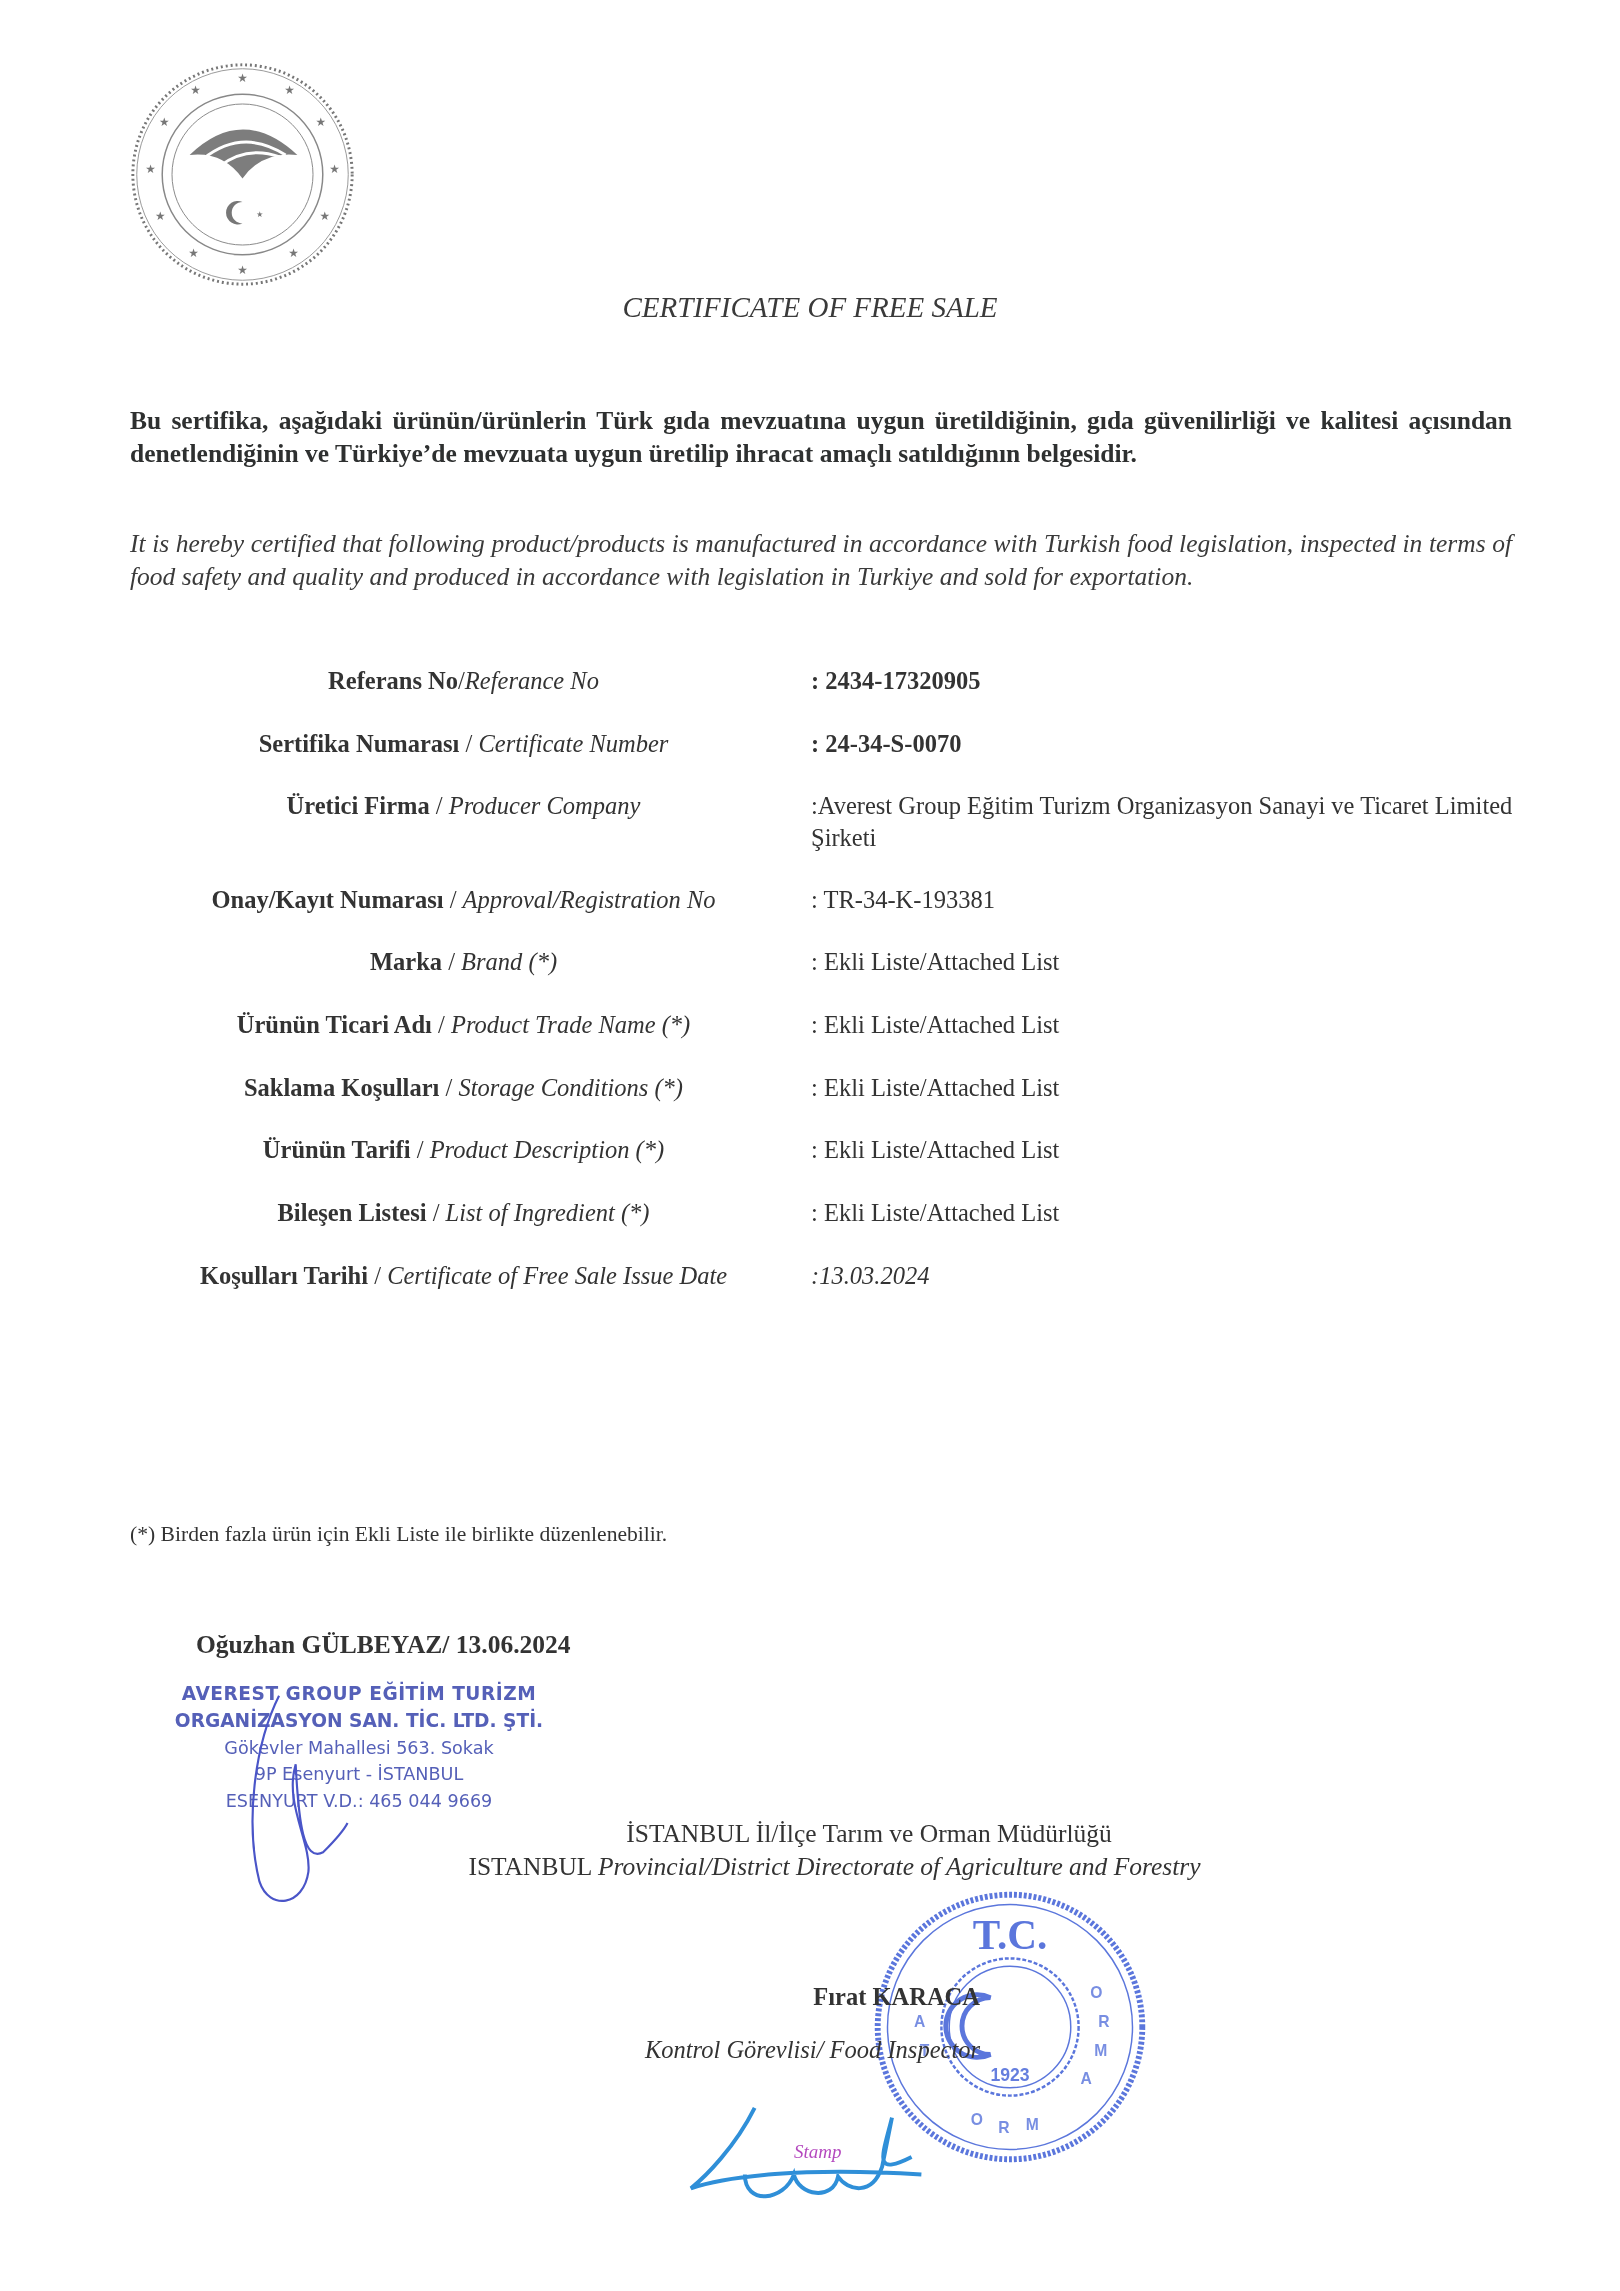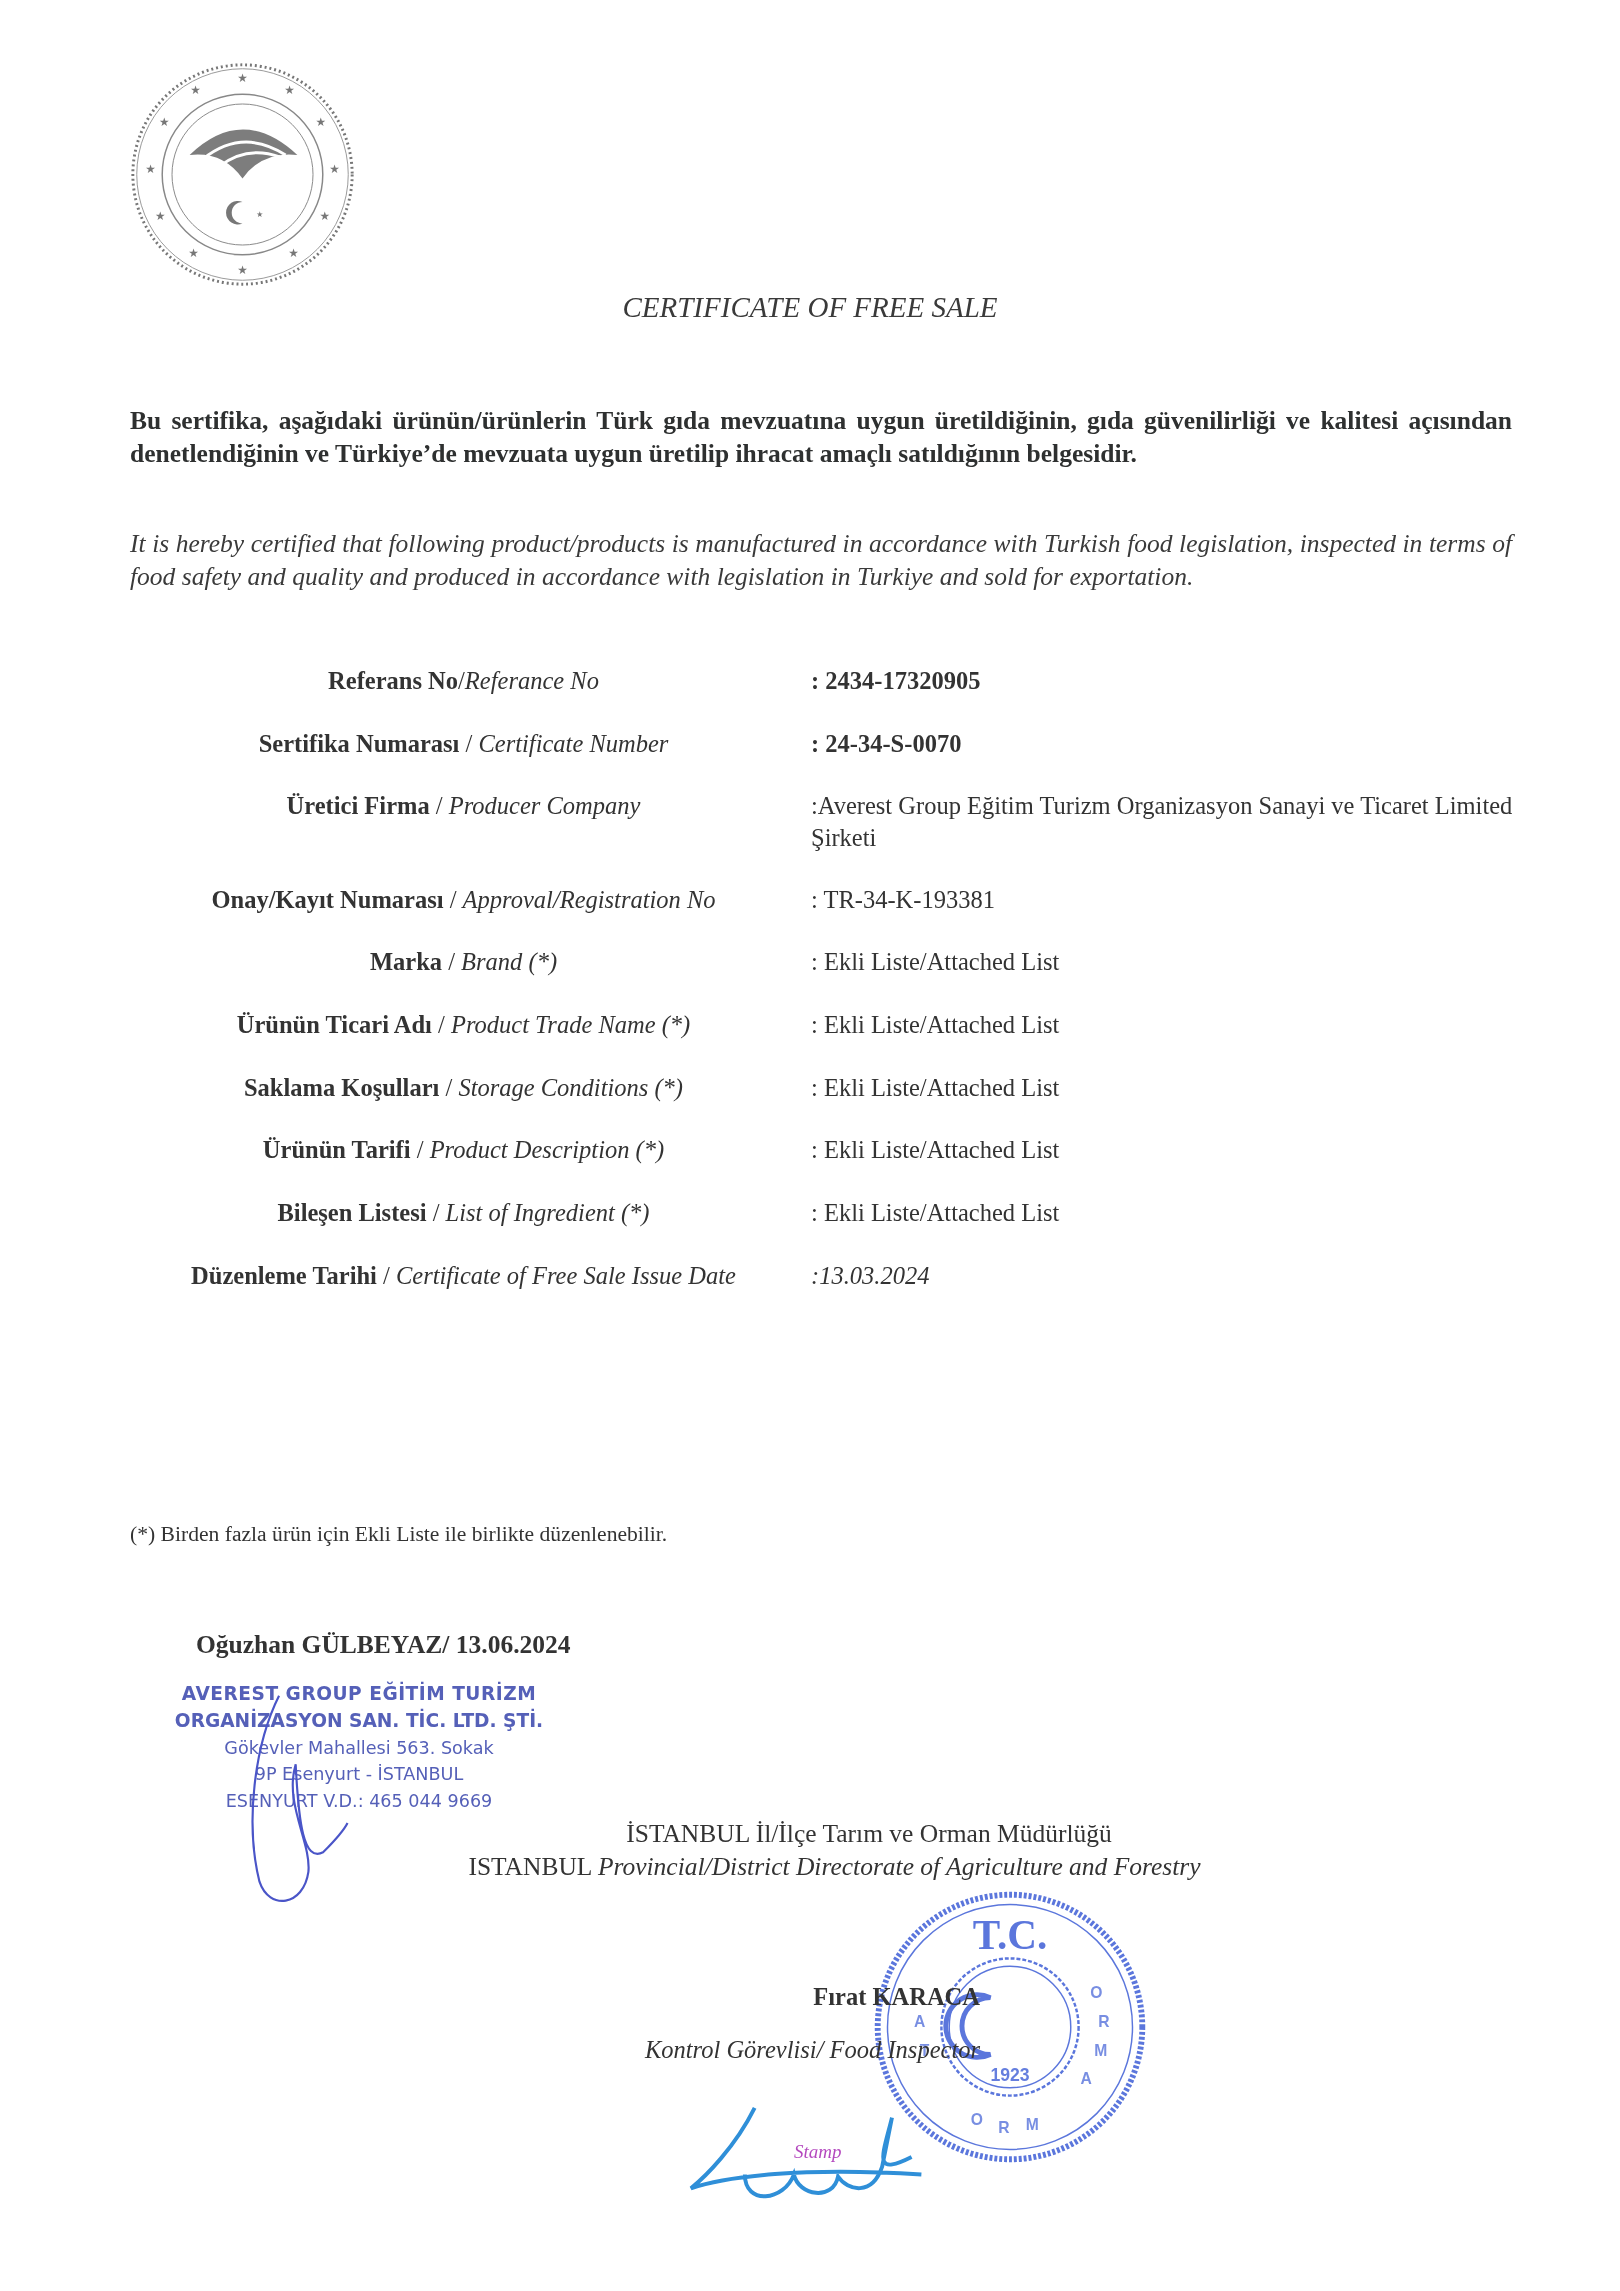--- a/index.html
+++ b/index.html
@@ -119,21 +119,21 @@
   </div>
   <div class="field-row" style="top:469px">
     <div class="field-label"><span class="tr">Ürünün Tarifi</span><span> / </span><span class="en">Product Description (*)</span></div>
     <div class="field-value">: Ekli Liste/Attached List</div>
   </div>
   <div class="field-row" style="top:532px">
     <div class="field-label"><span class="tr">Bileşen Listesi</span><span> / </span><span class="en">List of Ingredient (*)</span></div>
     <div class="field-value">: Ekli Liste/Attached List</div>
   </div>
   <div class="field-row" style="top:595px">
-    <div class="field-label"><span class="tr">Düzenleme Tarihi</span><span> / </span><span class="en">Certificate of Free Sale Issue Date</span></div>
+    <div class="field-label"><span class="tr">Koşulları Tarihi</span><span> / </span><span class="en">Certificate of Free Sale Issue Date</span></div>
     <div class="field-value italic">:13.03.2024</div>
   </div>
 </div>
 
 <div class="validity">
 </div>
 <div class="footnote">(*) Birden fazla ürün için Ekli Liste ile birlikte düzenlenebilir.</div>
 
 <div class="signer">Oğuzhan GÜLBEYAZ/ 13.06.2024</div>
 

